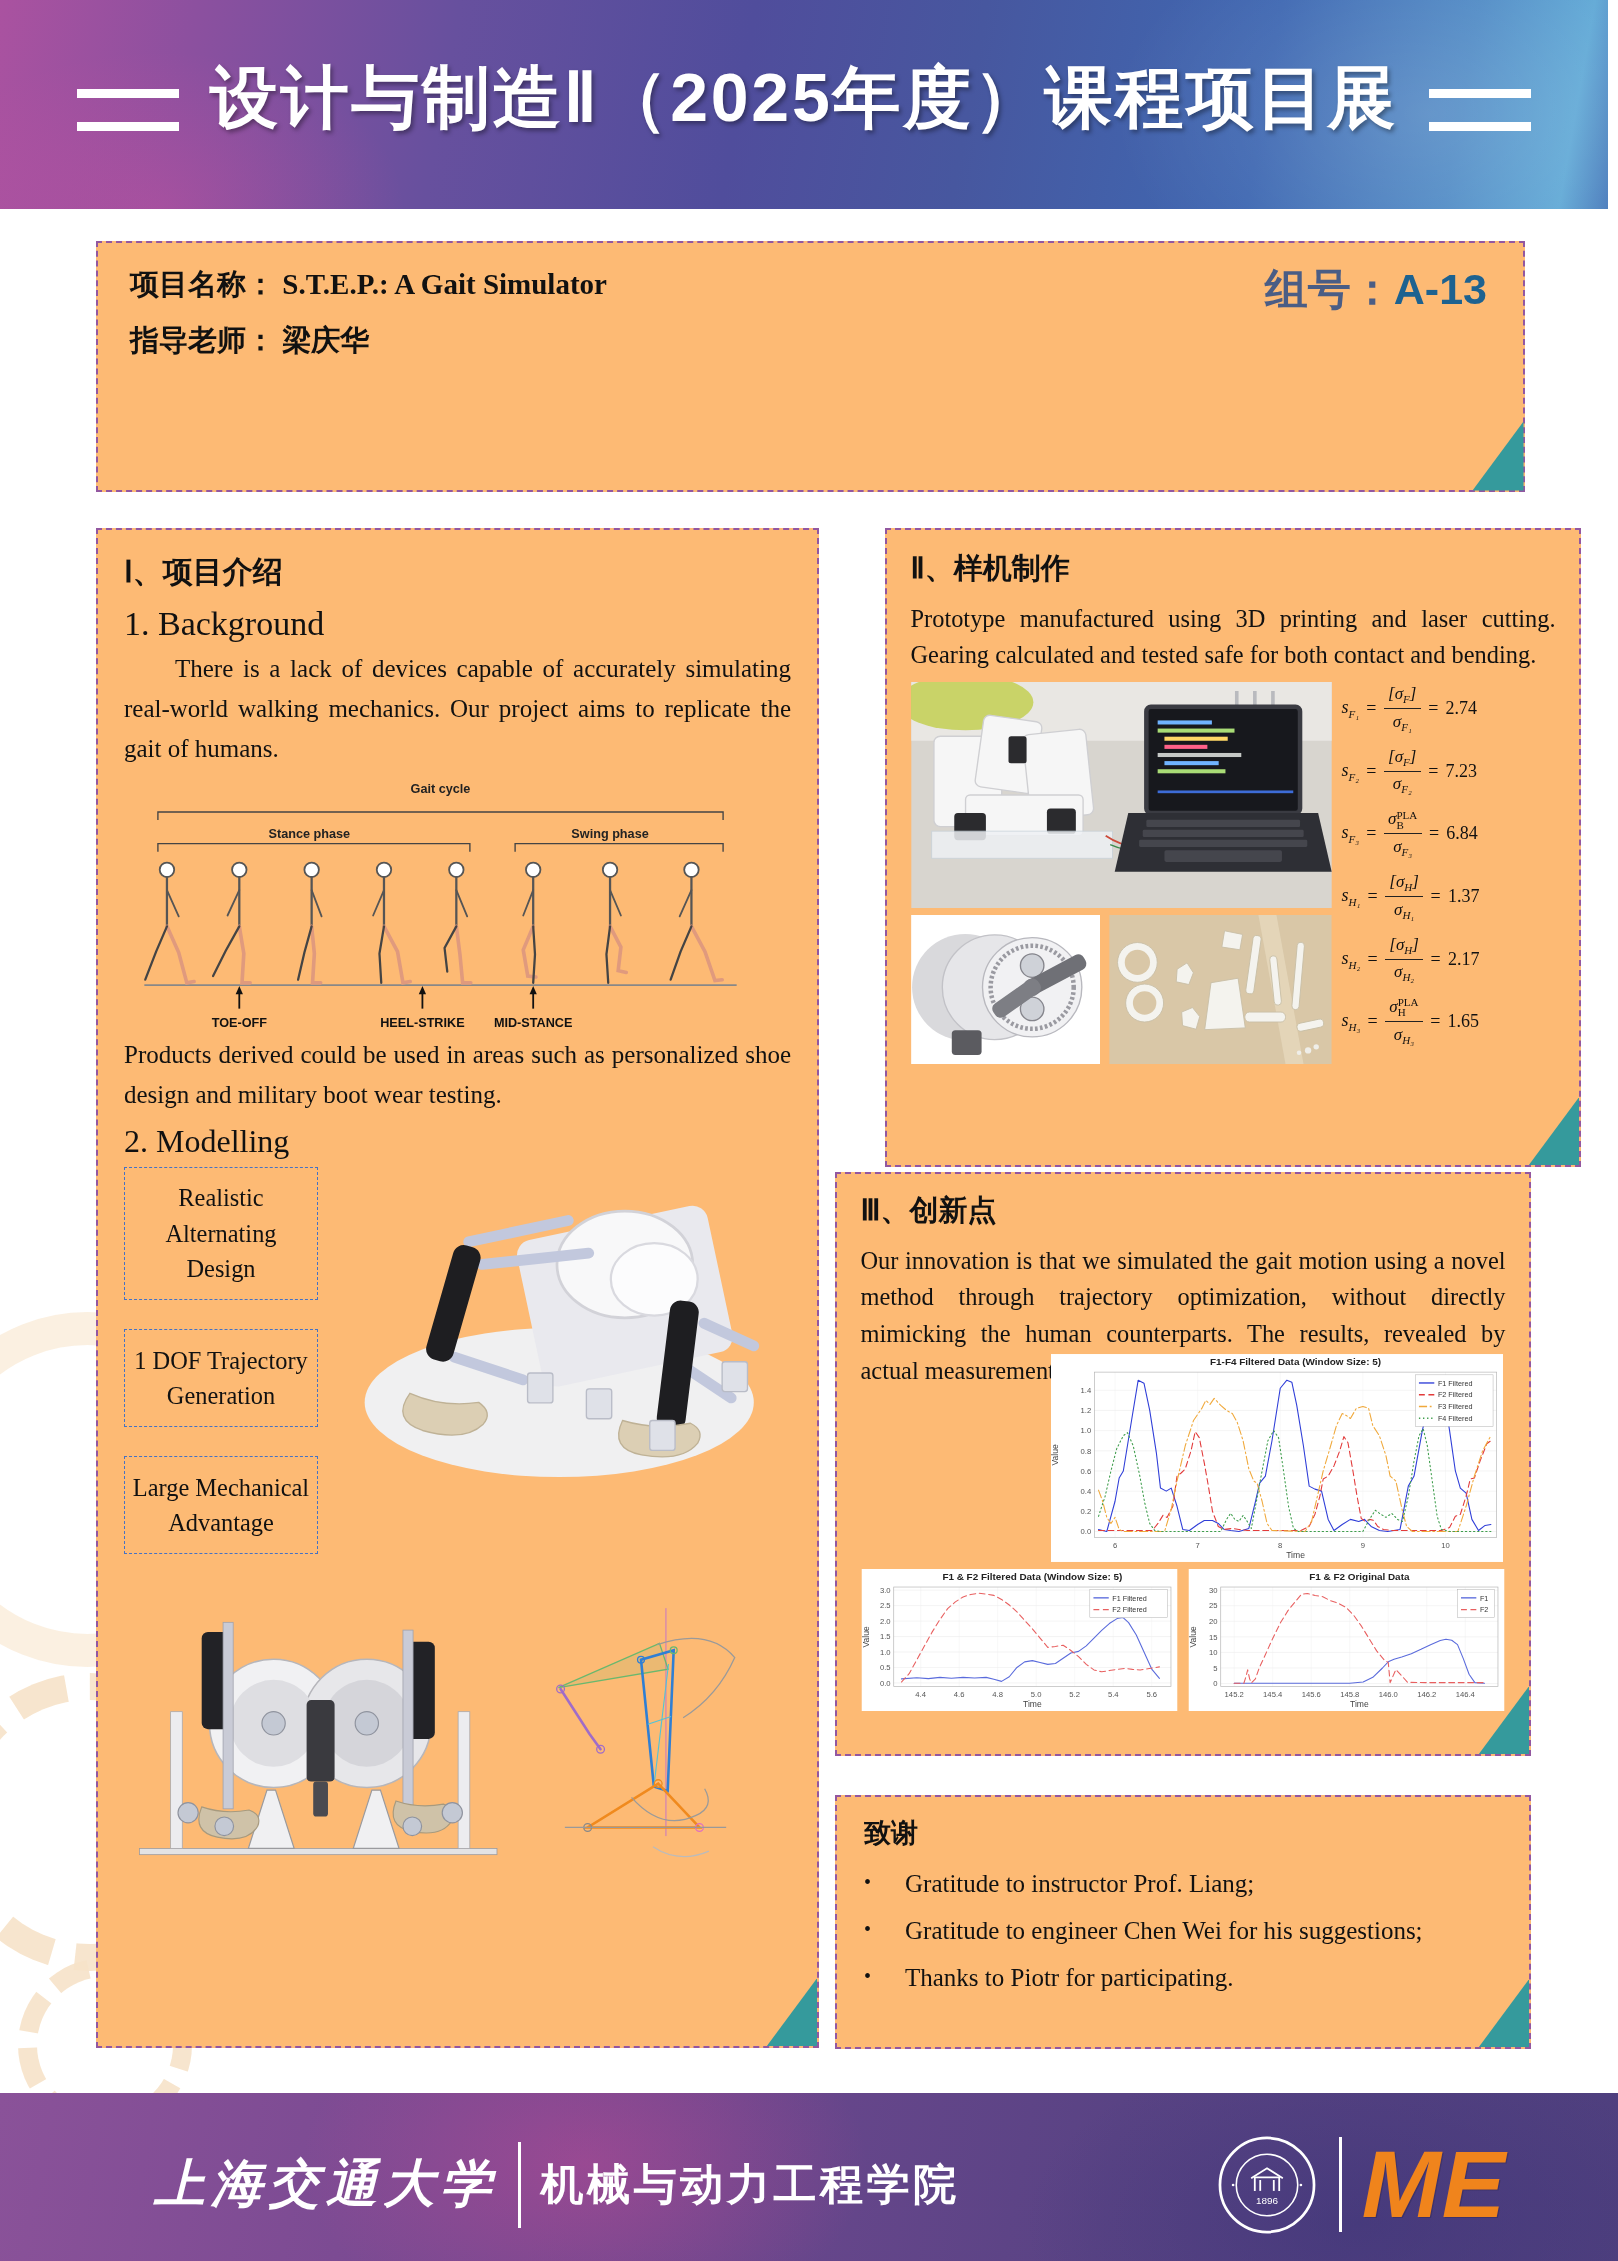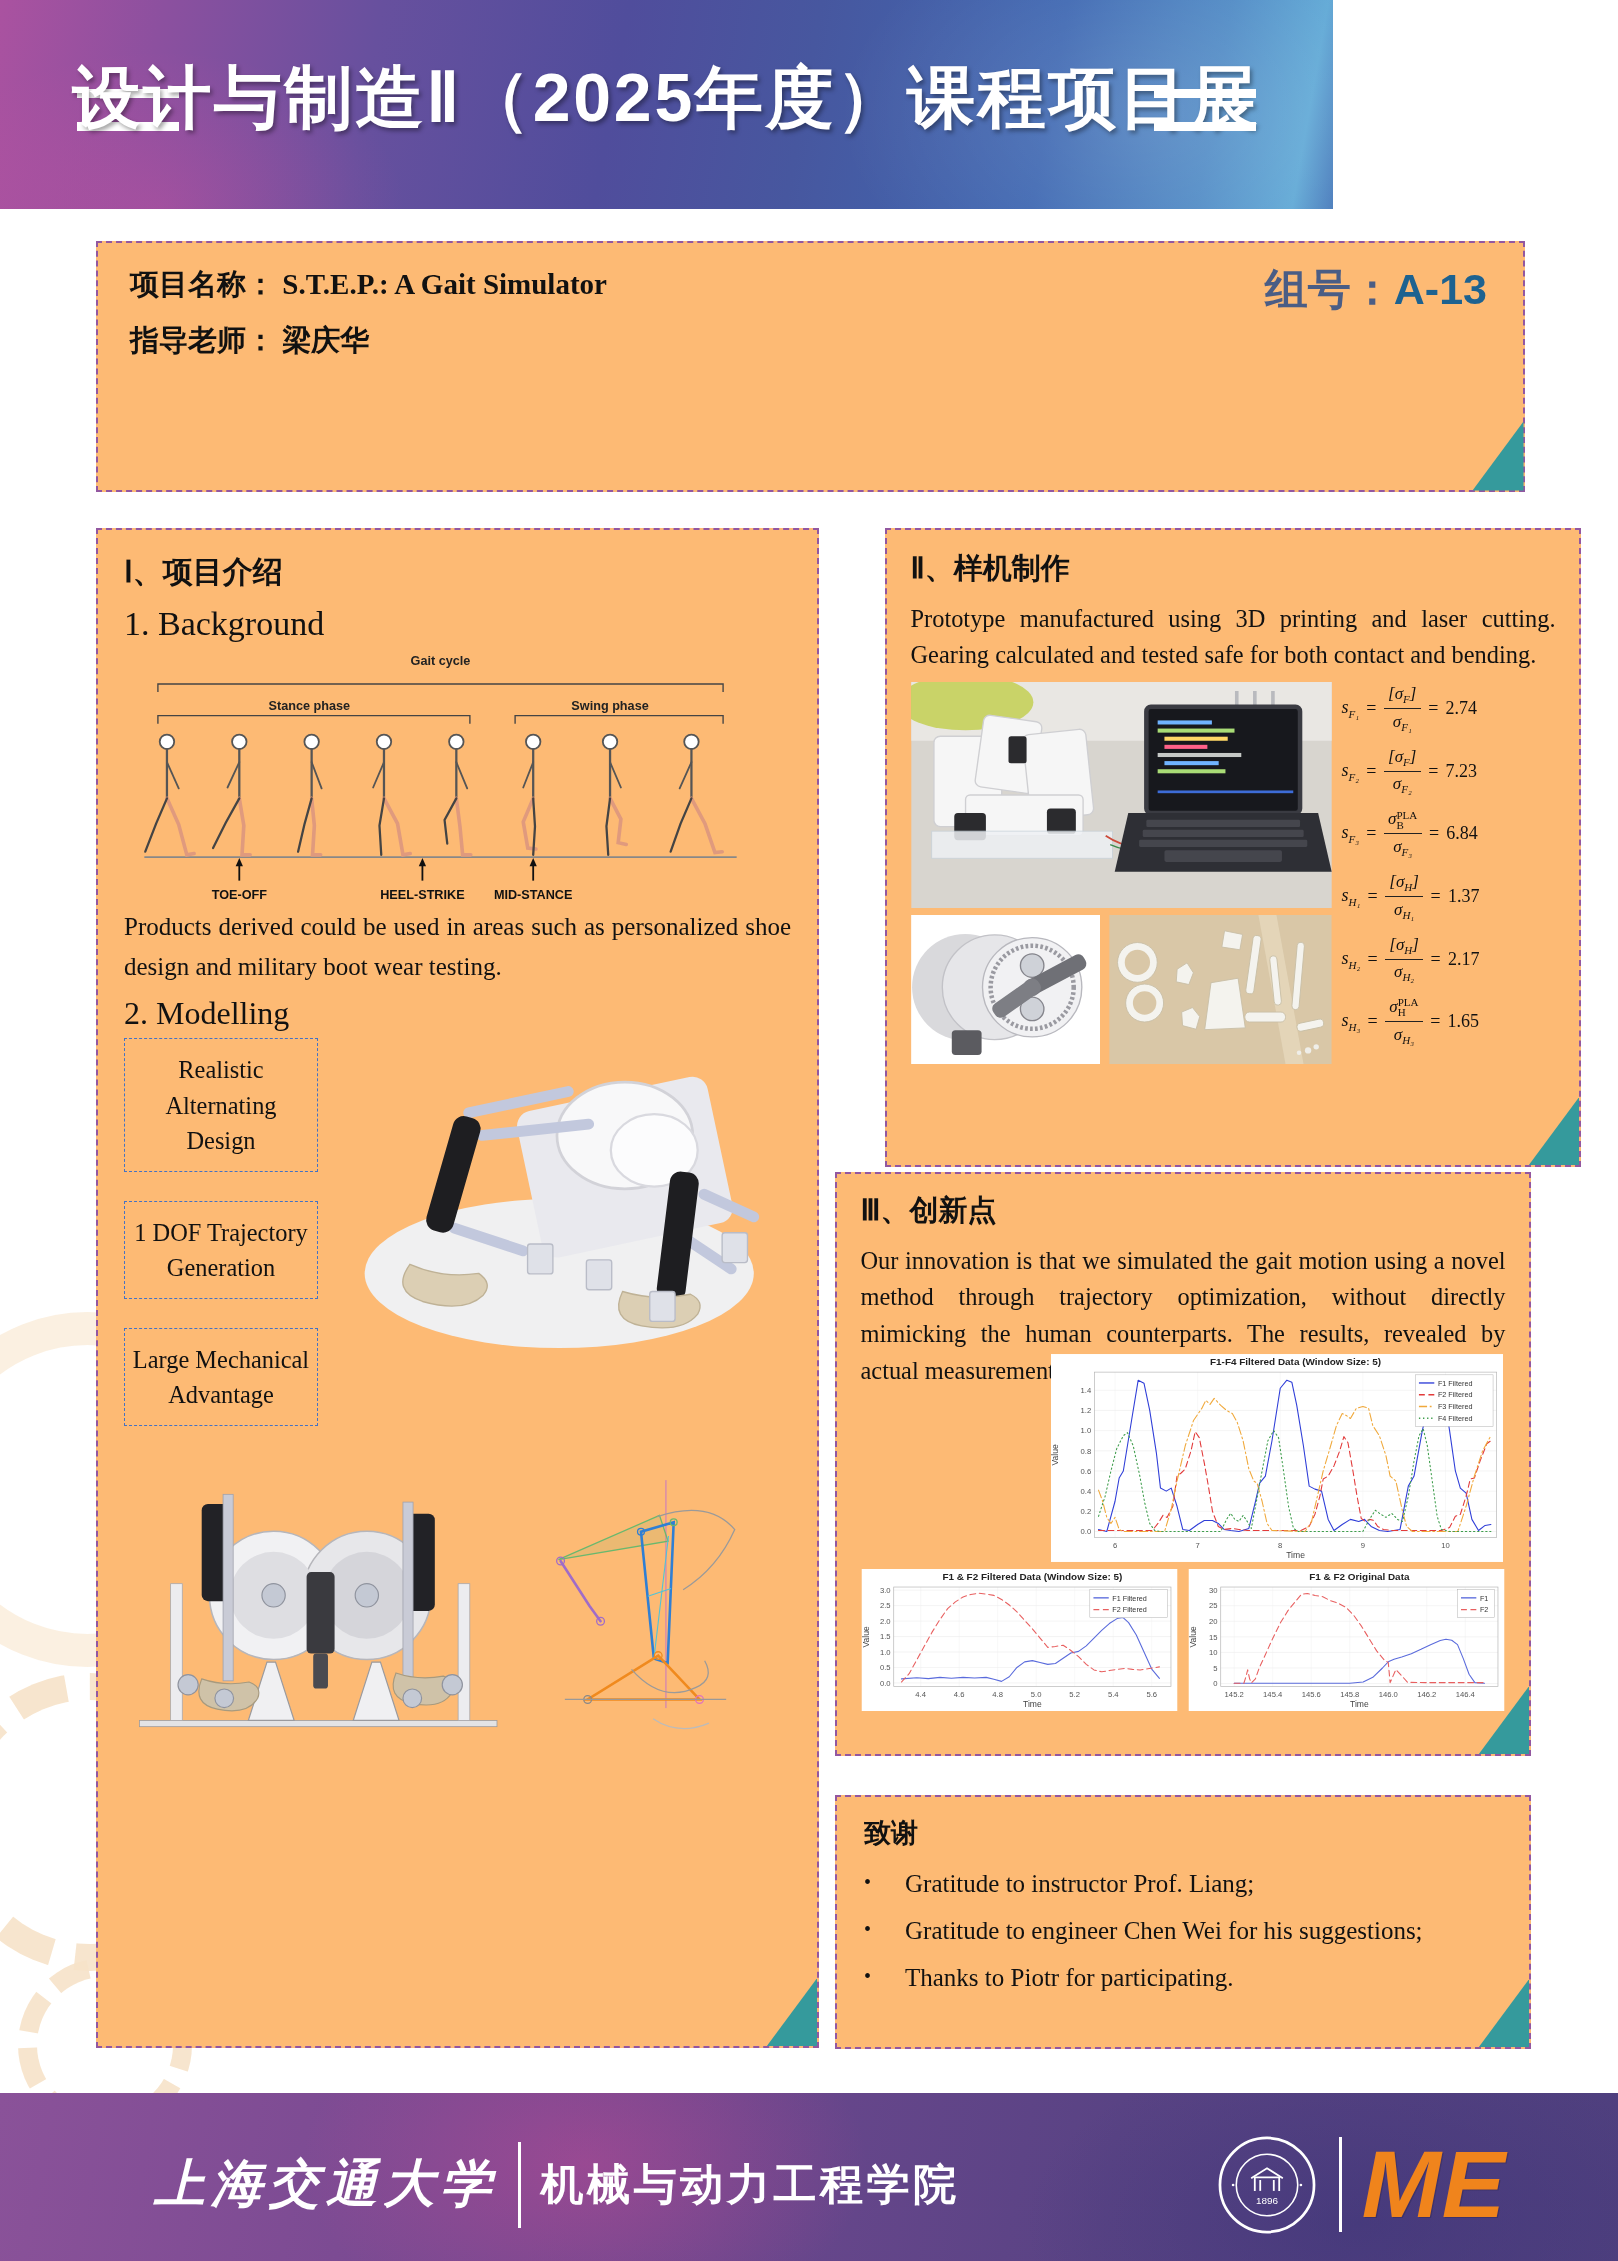--- a/index.html
+++ b/index.html
@@ -1,20 +1,20 @@
 <!DOCTYPE html>
 <html style="font-size:7.2px"><head>
 <meta charset="utf-8">
 <style>
   html,body{margin:0;padding:0;background:#fff;}
   .poster{position:relative;width:1619px;height:2276px;background:#fff;overflow:hidden;
           font-family:"Liberation Serif",serif;color:#111;}
 
   
-  .header{position:absolute;left:0;top:0;width:1333px;height:209px;
+  .header{position:absolute;left:0;top:0;width:1608px;height:209px;
     background:linear-gradient(100deg,#aa52a0 0%,#8c509f 12%,#67509e 28%,#504d9c 46%,
                #47579f 60%,#3f68b2 78%,#4f8ac5 90%,#61a9d6 97%,#4a7cbc 100%);overflow:hidden;}
   .header::before{content:"";position:absolute;right:-136px;top:-90px;width:633px;height:407px;
     background:radial-gradient(ellipse at center,rgba(255,255,255,.14),transparent 70%);}
   .header::after{content:"";position:absolute;left:-90px;bottom:-158px;width:497px;height:317px;
     background:radial-gradient(ellipse at center,rgba(214,82,160,.35),transparent 70%);}
   .header-title{position:absolute;left:0;top:53px;width:100%;text-align:center;color:#fff;
     font-family:"Liberation Sans",sans-serif;font-weight:bold;font-size:68px;letter-spacing:2.7px;
     text-shadow:2.3px 3.2px 4.5px rgba(0,0,0,.35);z-index:2;}
   .hbar{position:absolute;top:89px;width:102px;height:23.5px;border-top:9px solid #fff;
@@ -129,20 +129,21 @@
     </div>
     <div class="group-no">
       <span class="glabel">组号：</span><span class="gvalue">A-13</span>
     </div>
     <div class="corner"></div>
   </div>
 
   <div class="box left-box">
     <h2 class="sec-heading">Ⅰ、项目介绍</h2>
     <h3 class="sub-heading">1. Background</h3>
+    <p class="para indent">There is a lack of devices capable of accurately simulating real-world walking mechanics. Our project aims to replicate the gait of humans.</p>
 
     <svg class="img-ph" width="633" height="258" viewBox="0 0 1400 570">
       <text x="700" y="36" text-anchor="middle" font-size="28" font-weight="bold" fill="#222">Gait cycle</text>
       <path d="M75 95 v-18 h1250 v18" fill="none" stroke="#444" stroke-width="3"></path>
       <text x="410" y="135" text-anchor="middle" font-size="28" font-weight="bold" fill="#222">Stance phase</text>
       <path d="M75 165 v-18 h690 v18" fill="none" stroke="#444" stroke-width="3"></path>
       <text x="1075" y="135" text-anchor="middle" font-size="28" font-weight="bold" fill="#222">Swing phase</text>
       <path d="M865 165 v-18 h460 v18" fill="none" stroke="#444" stroke-width="3"></path>
       <line x1="45" y1="460" x2="1355" y2="460" stroke="#888" stroke-width="4"></line>
 

